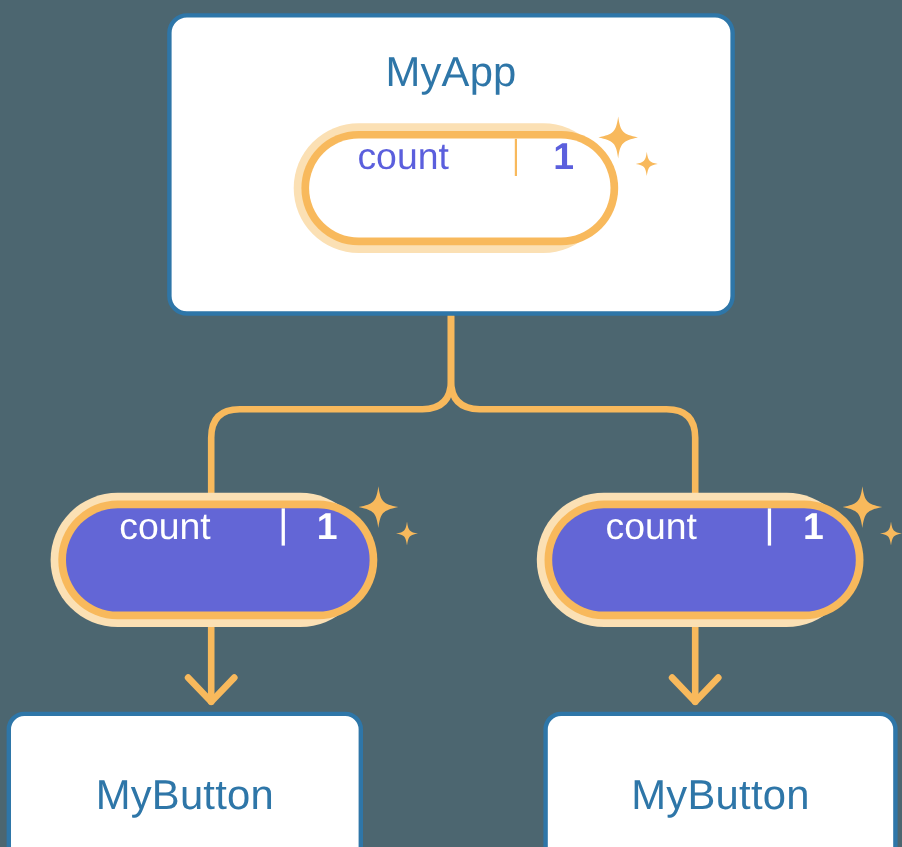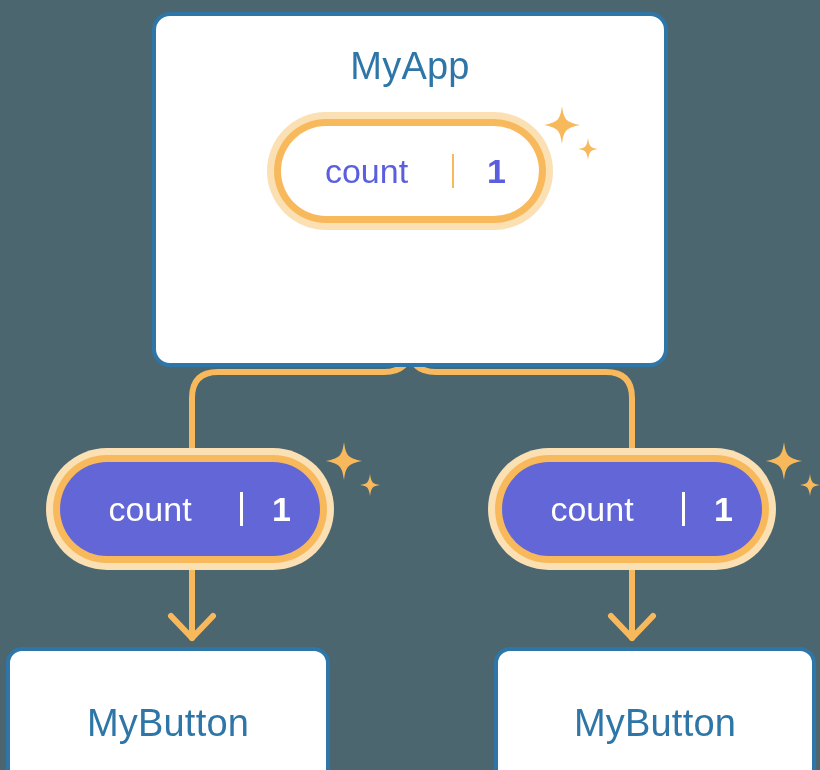--- a/index.html
+++ b/index.html
@@ -45,21 +45,21 @@
     font-weight: 400;
     letter-spacing: 0.2px;
     line-height: 1;
     white-space: nowrap;
   }
 
   #app-card {
     left: 152px;
     top: 12px;
     width: 516px;
-    height: 355px;
+    height: 275px;
     padding-top: 31px;
   }
 
   .button-card {
     height: 152px;
     justify-content: center;
     border-radius: 16px;
   }
 
   #button-card-left  { left: 6px;   top: 647px; width: 324px; }
@@ -80,24 +80,25 @@
     display: flex;
     align-items: stretch;
     border-radius: 999px;
     background: #f8b95c;
     padding: 7px;
     flex: 1;
   }
 
   .pill-body {
     display: flex;
-    align-items: center;
+    align-items: flex-start;
     border-radius: 999px;
     overflow: hidden;
     flex: 1;
+    gap: 16px;
   }
 
   .pill-key, .pill-val {
     display: flex;
     align-items: center;
     justify-content: center;
     font-size: 34px;
     font-weight: 400;
     line-height: 1;
     white-space: nowrap;

